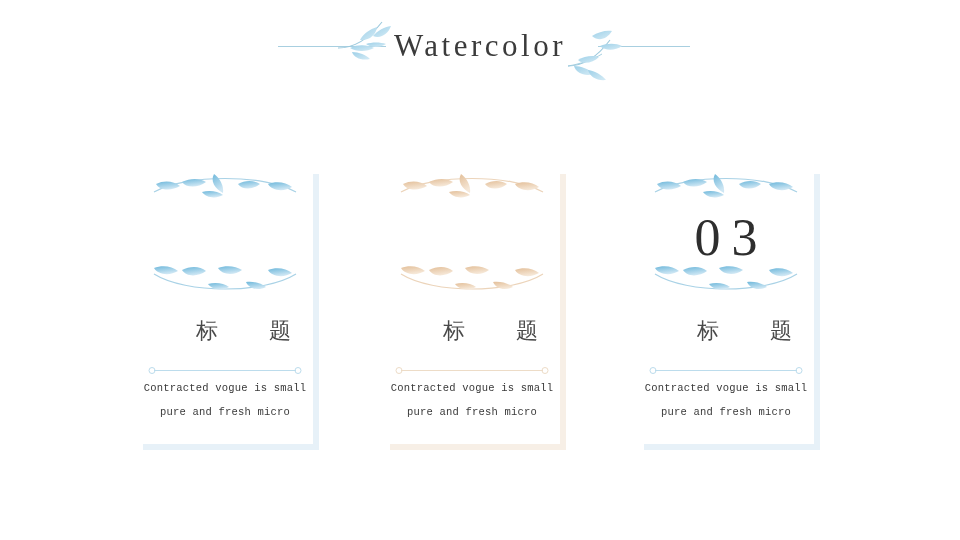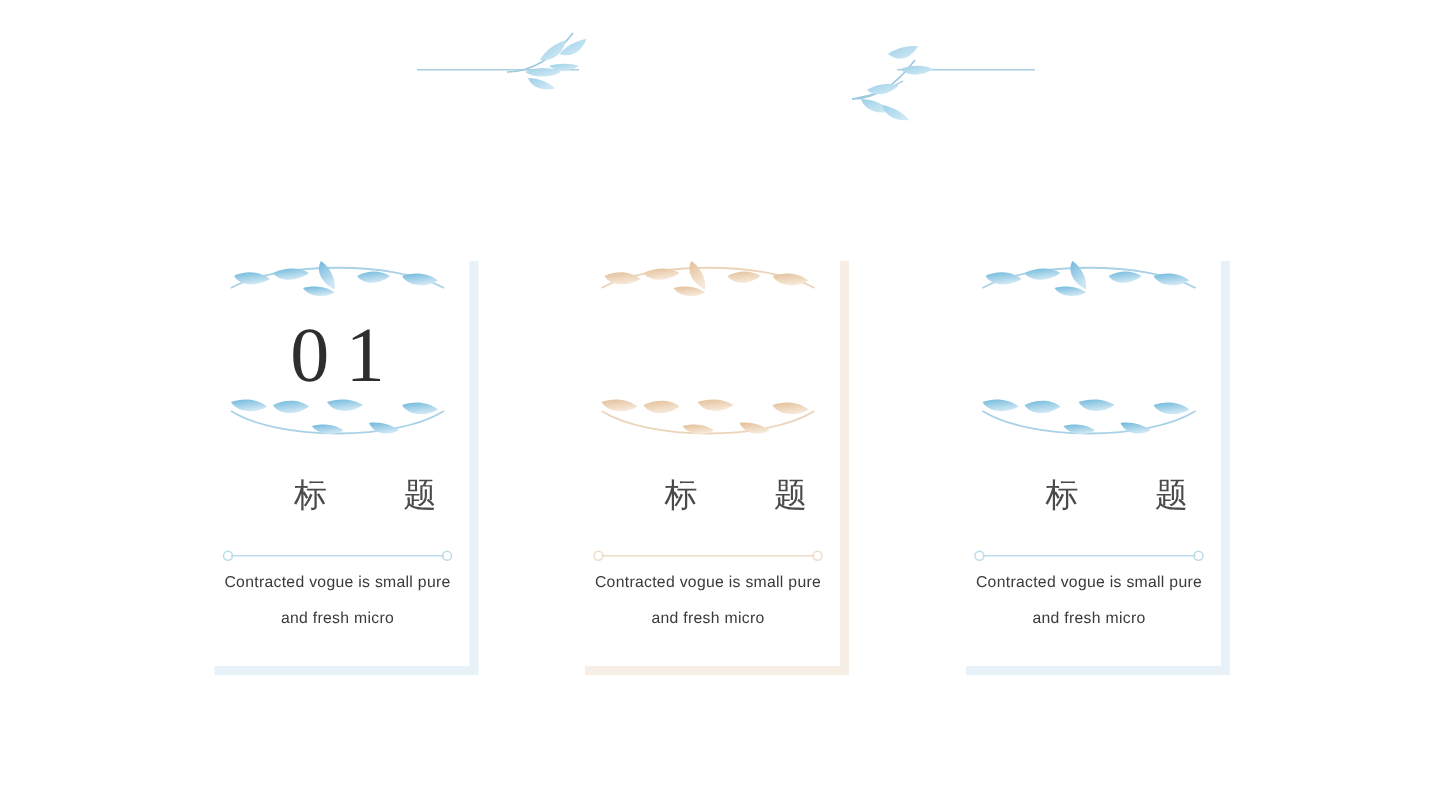--- a/index.html
+++ b/index.html
@@ -124,21 +124,21 @@
     width: 154px;
     height: 9px;
   }
 
   .card-body {
     position: absolute;
     top: 208px;
     left: 4px;
     width: 168px;
     text-align: center;
-    font-family: Liberation Sans, sans-serif;
+    font-family: Liberation Mono, monospace;
     font-size: 10.5px;
     line-height: 24px;
     color: #3a3a3a;
     letter-spacing: 0.2px;
   }
 </style>
 </head>
 <body>
 
 <div class="header">
@@ -170,20 +170,21 @@
     </defs>
     <path d="M6 40 C 22 40, 36 30, 48 14" stroke="#9cc9dd" stroke-width="1.1" fill="none"></path>
     <path d="M6 40 C 18 38, 30 34, 40 28" stroke="#9cc9dd" stroke-width="0.9" fill="none"></path>
     <path d="M30 10 C 36 6, 44 4, 50 5 C 45 13, 37 16, 30 10 Z" fill="url(#lg-h2)"></path>
     <path d="M38 20 C 45 17, 54 17, 60 20 C 53 25, 43 25, 38 20 Z" fill="url(#lg-h2)"></path>
     <path d="M16 34 C 22 30, 31 29, 37 31 C 31 37, 21 39, 16 34 Z" fill="url(#lg-h2)"></path>
     <path d="M12 40 C 19 40, 27 43, 32 48 C 23 51, 14 47, 12 40 Z" fill="url(#lg-h2)"></path>
     <path d="M26 44 C 33 45, 40 49, 44 54 C 35 55, 28 51, 26 44 Z" fill="url(#lg-h2)"></path>
   </svg>
 
+  <div class="header-title">Watercolor</div>
 </div>
 
 <div class="cards">
 
   <div class="card c1">
     <div class="card-inner">
       <svg class="branch-top" viewBox="0 0 158 42">
         <defs>
           <linearGradient id="lg-c1a" x1="0" y1="0" x2="0.4" y2="1">
             <stop offset="0%" stop-color="#6fb8db"></stop>
@@ -192,21 +193,20 @@
         </defs>
         <path d="M8 22 C 40 4, 118 4, 150 22" stroke="#a9d2e6" stroke-width="1.2" fill="none"></path>
         <path d="M10 14 C 18 10, 28 11, 34 16 C 26 21, 14 21, 10 14 Z" fill="url(#lg-c1a)"></path>
         <path d="M36 12 C 44 8, 54 8, 60 12 C 52 18, 40 18, 36 12 Z" fill="url(#lg-c1a)"></path>
         <path d="M68 4 C 74 8, 78 16, 77 23 C 69 19, 64 11, 68 4 Z" fill="url(#lg-c1a)"></path>
         <path d="M92 14 C 99 10, 108 10, 114 14 C 107 20, 96 20, 92 14 Z" fill="url(#lg-c1a)"></path>
         <path d="M122 14 C 130 11, 140 12, 146 17 C 138 22, 126 21, 122 14 Z" fill="url(#lg-c1a)"></path>
         <path d="M56 22 C 63 20, 72 21, 77 25 C 70 29, 60 28, 56 22 Z" fill="url(#lg-c1a)"></path>
       </svg>
 
-      <div class="card-number">01</div>
 
       <svg class="branch-bottom" viewBox="0 0 158 42">
         <defs>
           <linearGradient id="lg-c1b" x1="0" y1="0" x2="0.4" y2="1">
             <stop offset="0%" stop-color="#6fb8db"></stop>
             <stop offset="100%" stop-color="#cfe7f4"></stop>
           </linearGradient>
         </defs>
         <path d="M8 14 C 40 34, 118 34, 150 14" stroke="#a9d2e6" stroke-width="1.2" fill="none"></path>
         <path d="M8 8 C 16 5, 26 6, 32 11 C 24 16, 12 15, 8 8 Z" fill="url(#lg-c1b)"></path>
@@ -287,20 +287,21 @@
         </defs>
         <path d="M8 22 C 40 4, 118 4, 150 22" stroke="#a9d2e6" stroke-width="1.2" fill="none"></path>
         <path d="M10 14 C 18 10, 28 11, 34 16 C 26 21, 14 21, 10 14 Z" fill="url(#lg-c3a)"></path>
         <path d="M36 12 C 44 8, 54 8, 60 12 C 52 18, 40 18, 36 12 Z" fill="url(#lg-c3a)"></path>
         <path d="M68 4 C 74 8, 78 16, 77 23 C 69 19, 64 11, 68 4 Z" fill="url(#lg-c3a)"></path>
         <path d="M92 14 C 99 10, 108 10, 114 14 C 107 20, 96 20, 92 14 Z" fill="url(#lg-c3a)"></path>
         <path d="M122 14 C 130 11, 140 12, 146 17 C 138 22, 126 21, 122 14 Z" fill="url(#lg-c3a)"></path>
         <path d="M56 22 C 63 20, 72 21, 77 25 C 70 29, 60 28, 56 22 Z" fill="url(#lg-c3a)"></path>
       </svg>
 
+      <div class="card-number">03</div>
 
       <svg class="branch-bottom" viewBox="0 0 158 42">
         <defs>
           <linearGradient id="lg-c3b" x1="0" y1="0" x2="0.4" y2="1">
             <stop offset="0%" stop-color="#6fb8db"></stop>
             <stop offset="100%" stop-color="#cfe7f4"></stop>
           </linearGradient>
         </defs>
         <path d="M8 14 C 40 34, 118 34, 150 14" stroke="#a9d2e6" stroke-width="1.2" fill="none"></path>
         <path d="M8 8 C 16 5, 26 6, 32 11 C 24 16, 12 15, 8 8 Z" fill="url(#lg-c3b)"></path>

